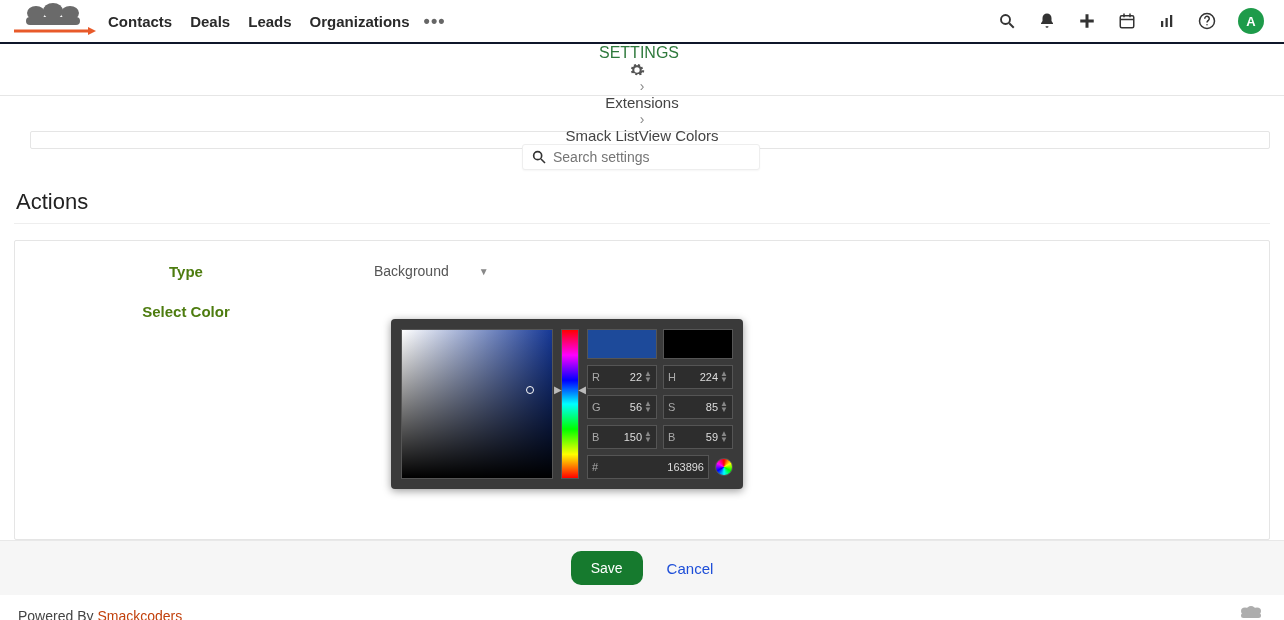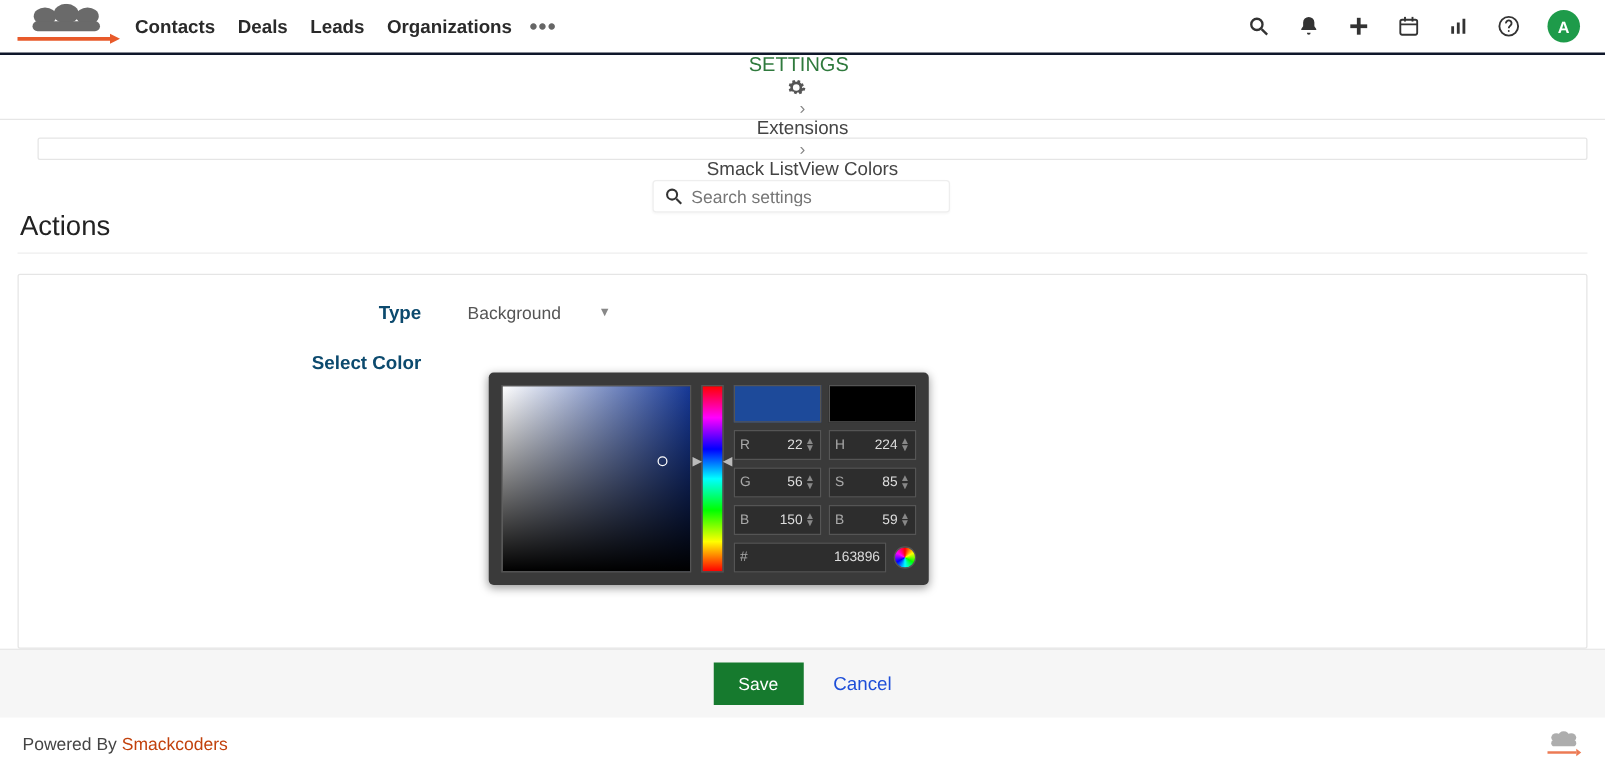--- a/index.html
+++ b/index.html
@@ -17,27 +17,27 @@
 
 .subbar { height: 52px; background: #fff; border-bottom: 1px solid #e6e6e6; display:flex; align-items:center; padding: 0 14px; flex-direction: column; }
 .settings-title { color: #2f7a3d; font-weight: 500; font-size: 16px; margin-right: 6px; }
 .gear2 { width: 16px; height:16px; color:#555; margin-right: 10px; }
 .crumb-sep { color:#888; margin: 0 6px; }
 .crumb { color:#444; font-size: 15px; }
 .search-settings { margin-left: auto; margin-right: 510px; display:flex; align-items:center; background:#fff; border:1px solid #eee; border-radius: 3px; padding: 4px 8px; width: 238px; box-shadow: 0 1px 2px rgba(0,0,0,0.04); }
 .search-settings input { border:none; outline:none; font-size: 14px; color:#888; width: 100%; }
 .search-settings .sicon { width:16px; height:16px; margin-right:6px; color:#333; }
 
-.content { padding: 4px 14px 0 14px; }
+.content { padding: 4px 14px 0 14px; margin-top: 21px; }
 .prev-card { border:1px solid #e5e5e5; border-radius: 2px; height: 18px; margin: 10px 0 40px 16px; }
 .actions-title { font-size: 22px; font-weight: 400; margin: 0 0 8px 2px; color:#222; }
 .actions-hr { border:none; border-top:1px solid #eee; margin-bottom: 16px; }
 .card { border:1px solid #e5e5e5; border-radius: 2px; padding: 18px 20px 60px 20px; min-height: 300px; position: relative; }
 .row { display:flex; align-items:flex-start; margin-bottom: 16px; }
-.row-label { width: 330px; text-align:right; padding-right: 28px; font-weight:600; color:#0c4a6e; padding-top: 4px; font-size: 15px; }
+.row-label { width: 330px; text-align:center; padding-right: 28px; font-weight:600; color:#4d7c0f; padding-top: 4px; font-size: 15px; }
 .select-box { display:flex; align-items:center; border:1px solid transparent; padding: 3px 8px; font-size: 14px; color:#555; cursor:pointer; }
 .select-box .caret { margin-left: 30px; font-size: 10px; color:#888; }
 .color-input { border:1px solid #ccc; padding: 5px 8px; font-size: 14px; width: 180px; color:#444; outline:none; }
 
 .picker { position:absolute; left: 376px; top: 78px; width: 352px; background:#3a3a3a; border-radius: 4px; box-shadow: 0 2px 8px rgba(0,0,0,0.4); padding: 10px; display:flex; gap: 8px; }
 .sv-panel { width: 152px; height: 150px; position: relative; background: linear-gradient(to top, #000, transparent), linear-gradient(to right, #fff, #163896); border:1px solid #555; }
 .sv-cursor { position:absolute; width:8px; height:8px; border:1px solid #fff; border-radius:50%; left: 128px; top: 60px; transform: translate(-50%,-50%); }
 .hue-wrap { position: relative; display:flex; align-items:center; }
 .hue-bar { width: 18px; height: 150px; background: linear-gradient(to bottom, #ff0000 0%, #ff00ff 17%, #0000ff 34%, #00ffff 50%, #00ff00 67%, #ffff00 84%, #ff0000 100%); border:1px solid #555; }
 .hue-arrow { position:absolute; left: -7px; top: 55px; font-size: 10px; color:#bbb; }
@@ -50,21 +50,21 @@
 .val-grid { display:grid; grid-template-columns: 1fr 1fr; gap: 6px; }
 .val-cell { background:#2d2d2d; border:1px solid #555; display:flex; align-items:center; padding: 2px 4px; height: 24px; }
 .val-cell .lab { color:#aaa; font-size: 11px; width: 12px; }
 .val-cell input { background:transparent; border:none; color:#ddd; font-size: 11px; text-align:right; width: 100%; outline:none; }
 .val-cell .spin { color:#888; font-size: 8px; margin-left:2px; line-height: 6px; }
 .hex-row { display:flex; gap: 6px; align-items:center; }
 .hex-row .val-cell { flex:1; }
 .color-wheel { width: 18px; height:18px; border-radius:50%; background: conic-gradient(red, yellow, lime, cyan, blue, magenta, red); border:1px solid #555; cursor:pointer; }
 
 .action-bar { background:#f6f6f6; border-top:1px solid #e8e8e8; padding: 10px 0; display:flex; justify-content:center; align-items:center; gap: 24px; }
-.btn-save { background:#167a2e; color:#fff; border:none; padding: 9px 20px; font-size: 14px; border-radius: 0; cursor:pointer; }
+.btn-save { background:#167a2e; color:#fff; border:none; padding: 9px 20px; font-size: 14px; border-radius: 10px; cursor:pointer; }
 .btn-cancel { color:#1d4ed8; background:none; border:none; font-size: 15px; cursor:pointer; }
 
 .footer { padding: 10px 18px; font-size: 14px; color:#444; display:flex; align-items:center; justify-content:space-between; }
 .footer a { color:#c2410c; text-decoration:none; }
 .footer-logo { width: 30px; height: 22px; opacity: 0.8; }
 </style>
 </head>
 <body>
 
 <div class="topnav">

